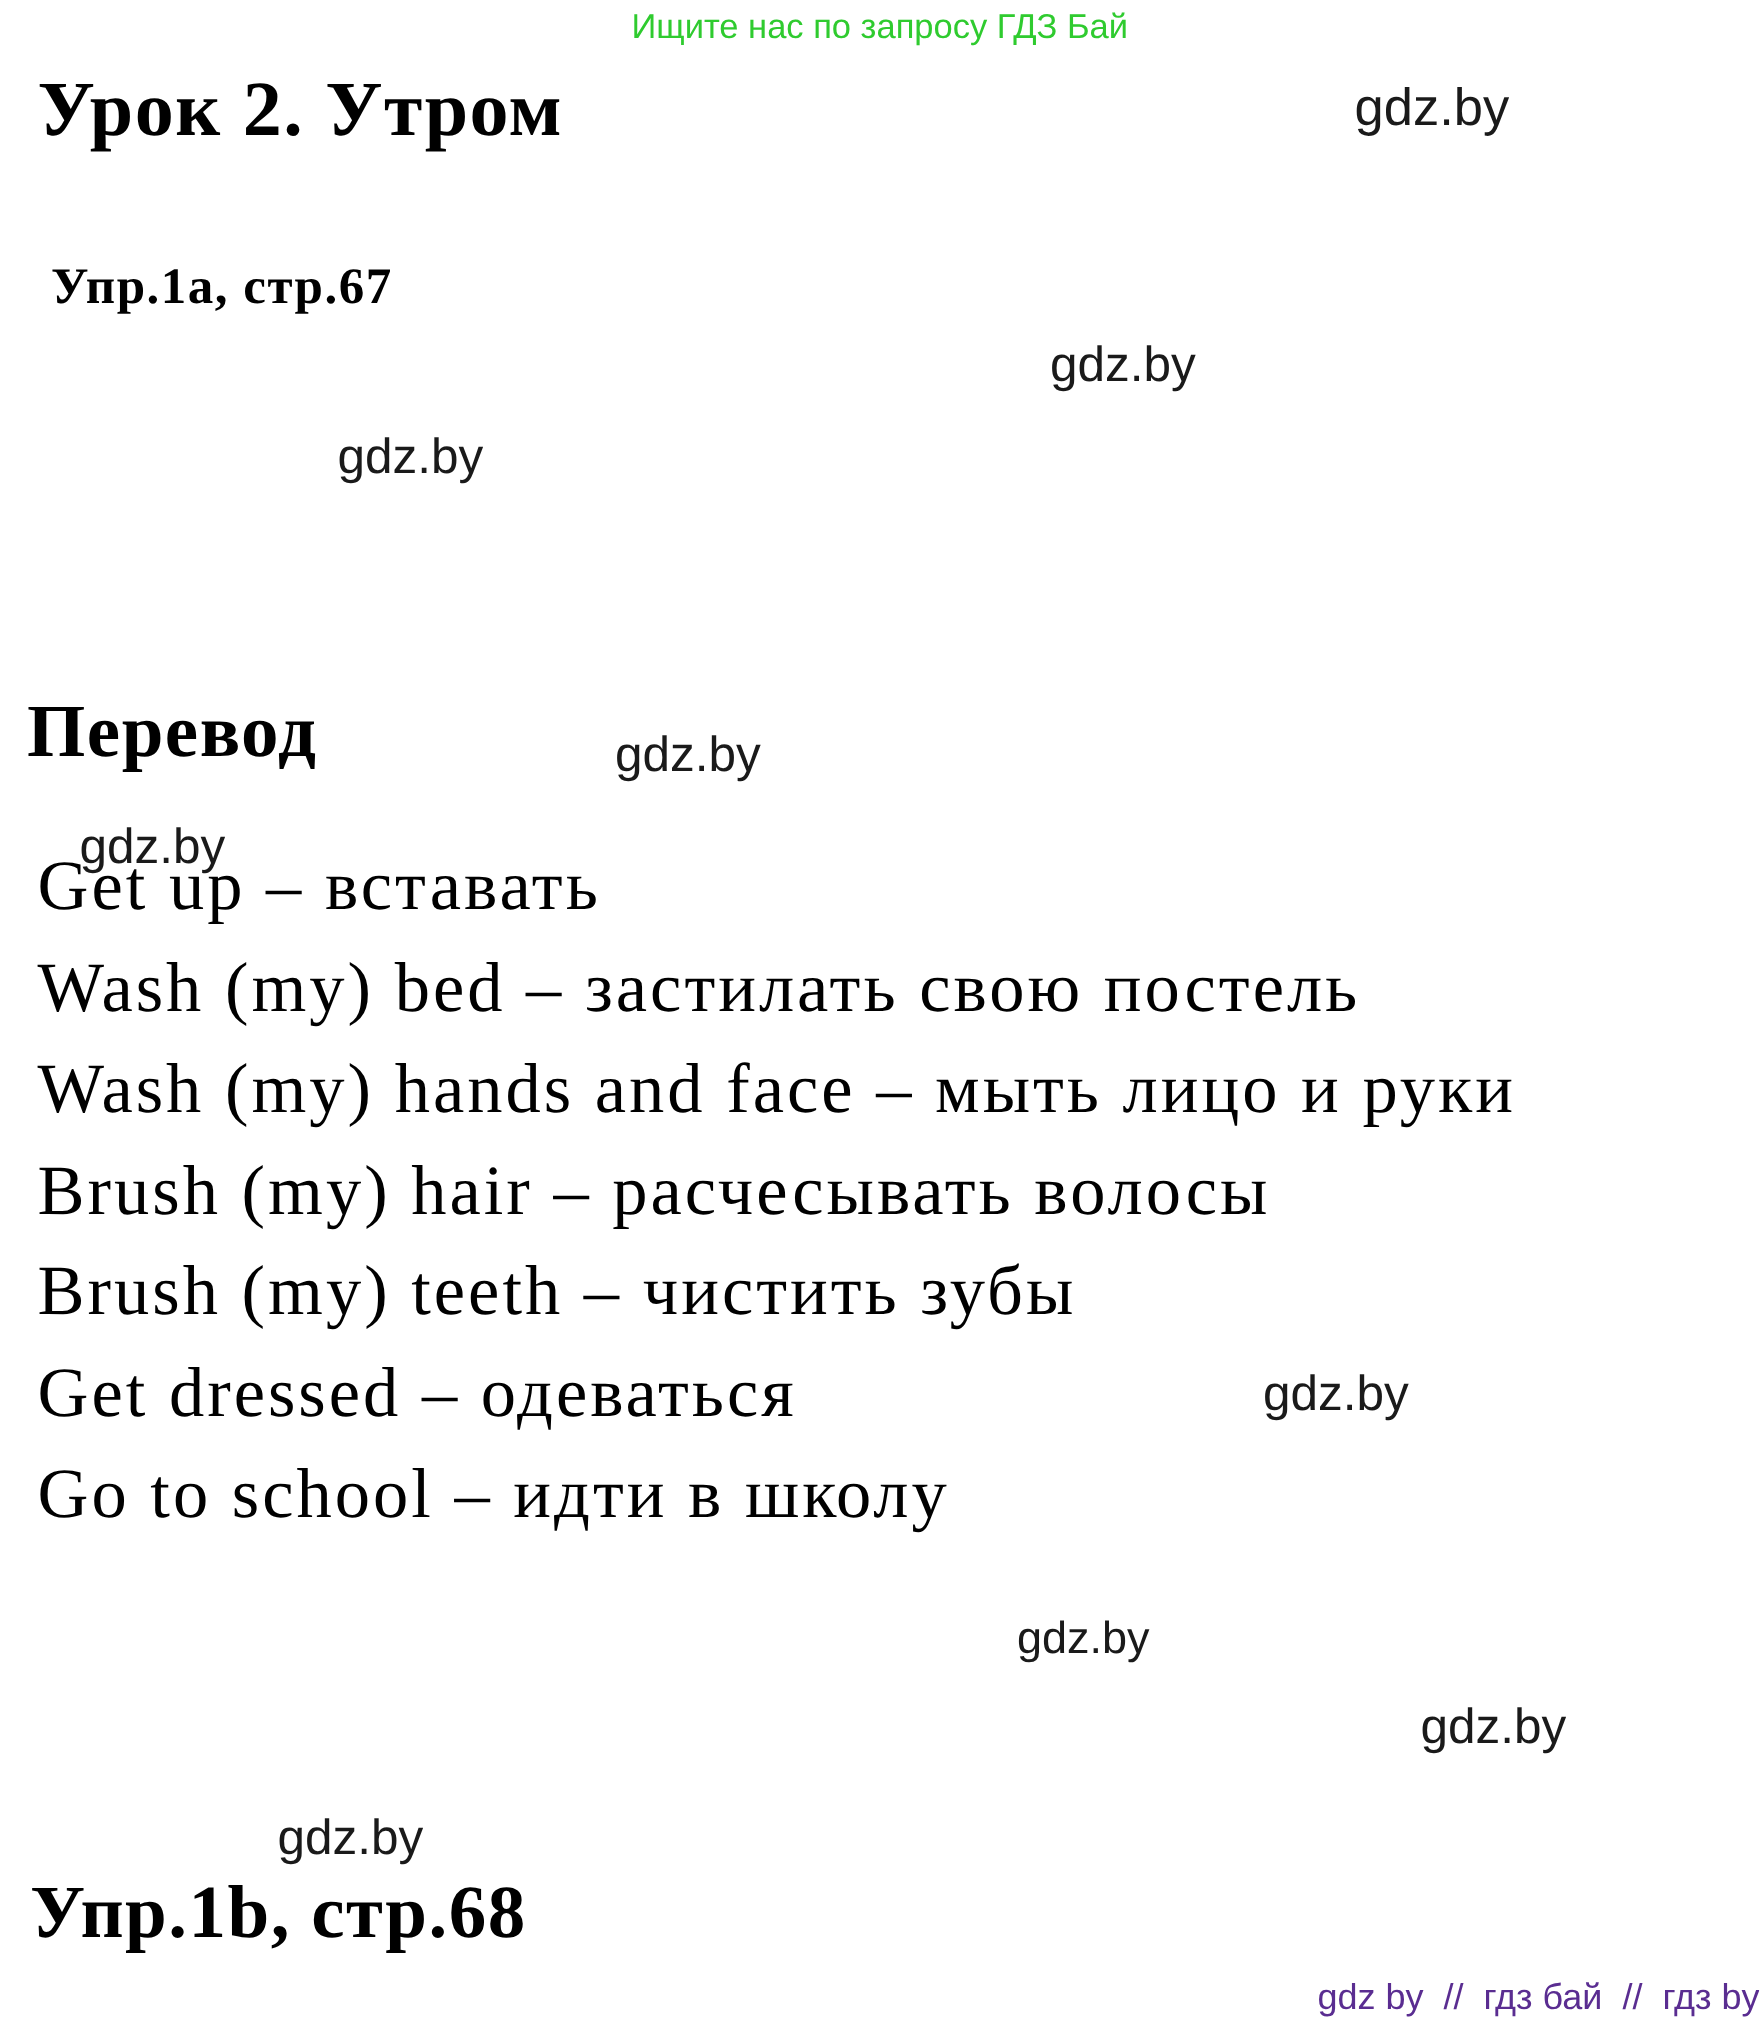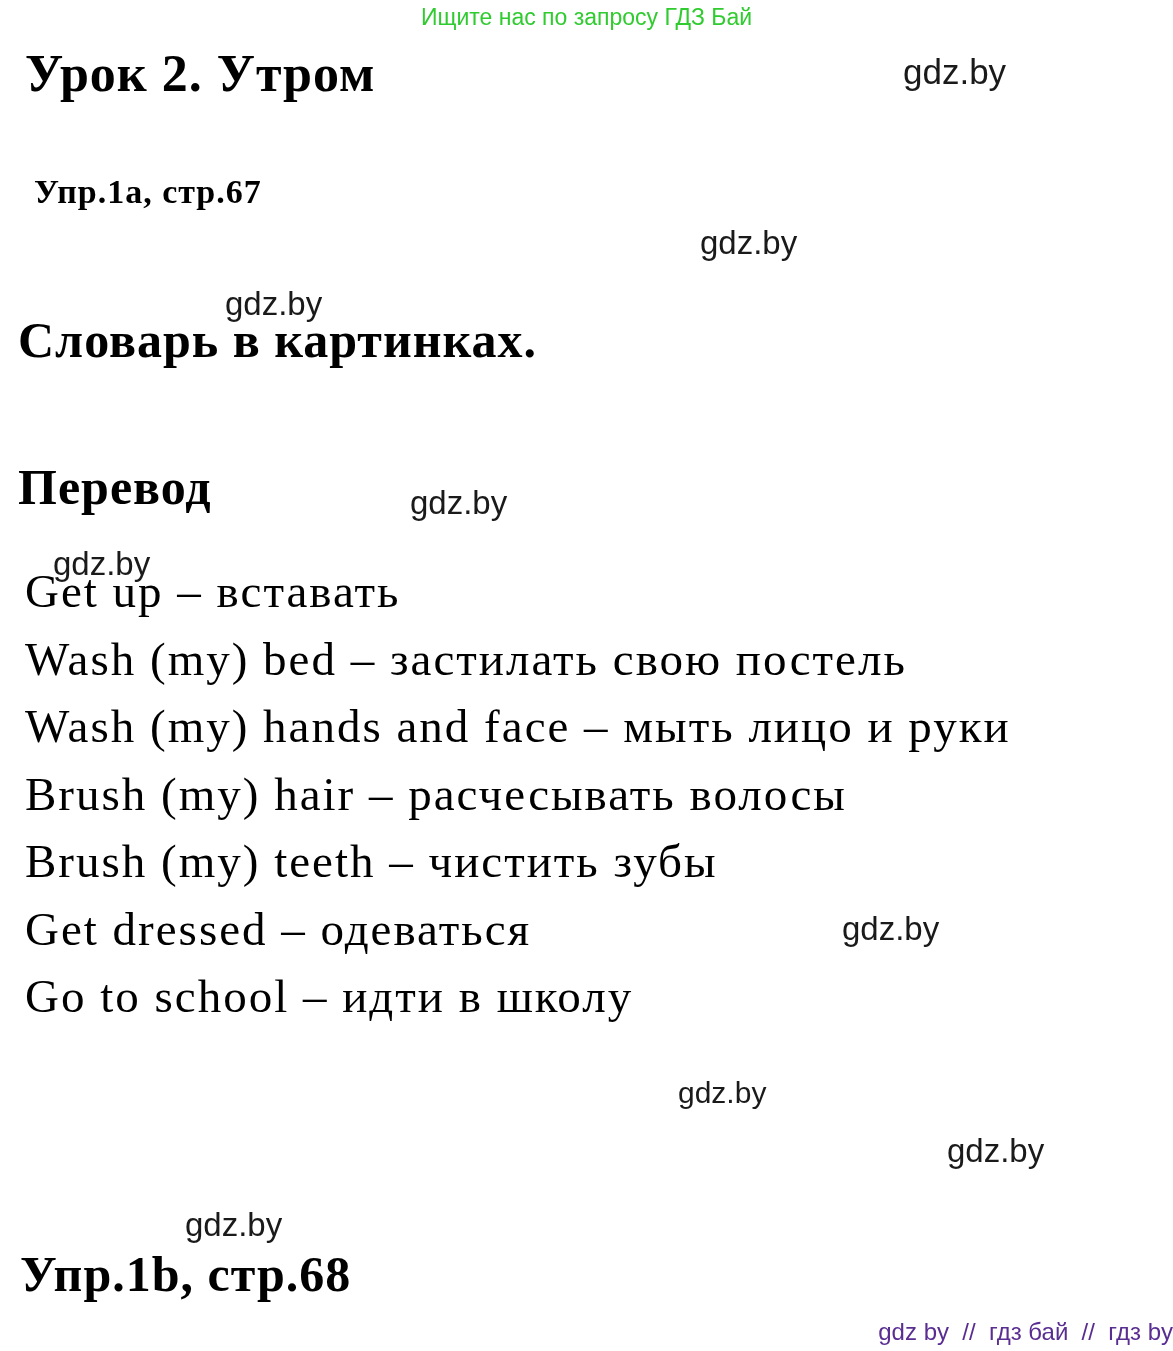--- a/index.html
+++ b/index.html
@@ -90,21 +90,20 @@
 
   <div class="banner">Ищите нас по запросу ГДЗ Бай</div>
 
   <div class="heading h-lesson">Урок 2. Утром</div>
   <span class="wm wm1">gdz.by</span>
 
   <div class="heading h-ex1a">Упр.1а, стр.67</div>
   <span class="wm wm2">gdz.by</span>
   <span class="wm wm3">gdz.by</span>
 
-  <div class="heading h-vocab">Словарь в картинках.</div>
 
   <div class="heading h-perevod">Перевод</div>
   <span class="wm wm4">gdz.by</span>
   <span class="wm wm5">gdz.by</span>
 
   <div class="translations">
     <div class="t-line">Get up – вставать</div>
     <div class="t-line">Wash (my) bed – застилать свою постель</div>
     <div class="t-line">Wash (my) hands and face – мыть лицо и руки</div>
     <div class="t-line">Brush (my) hair – расчесывать волосы</div>

